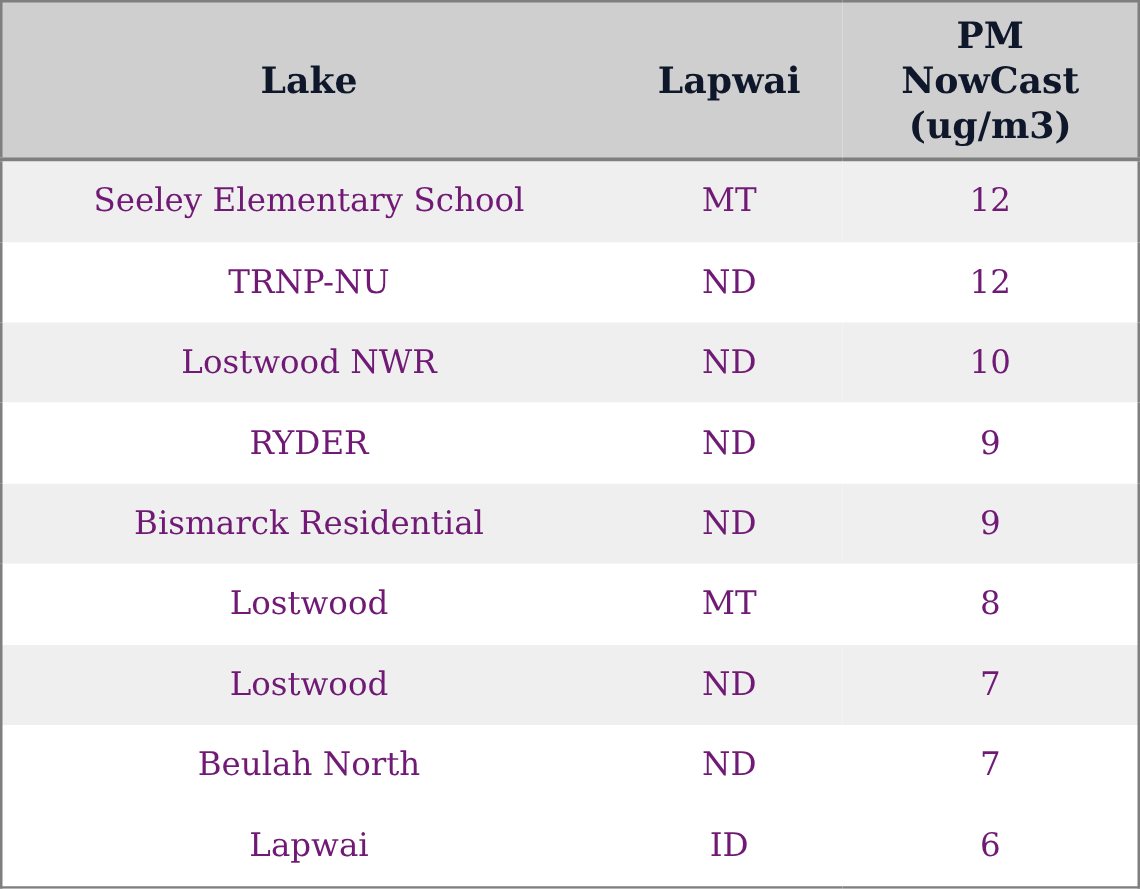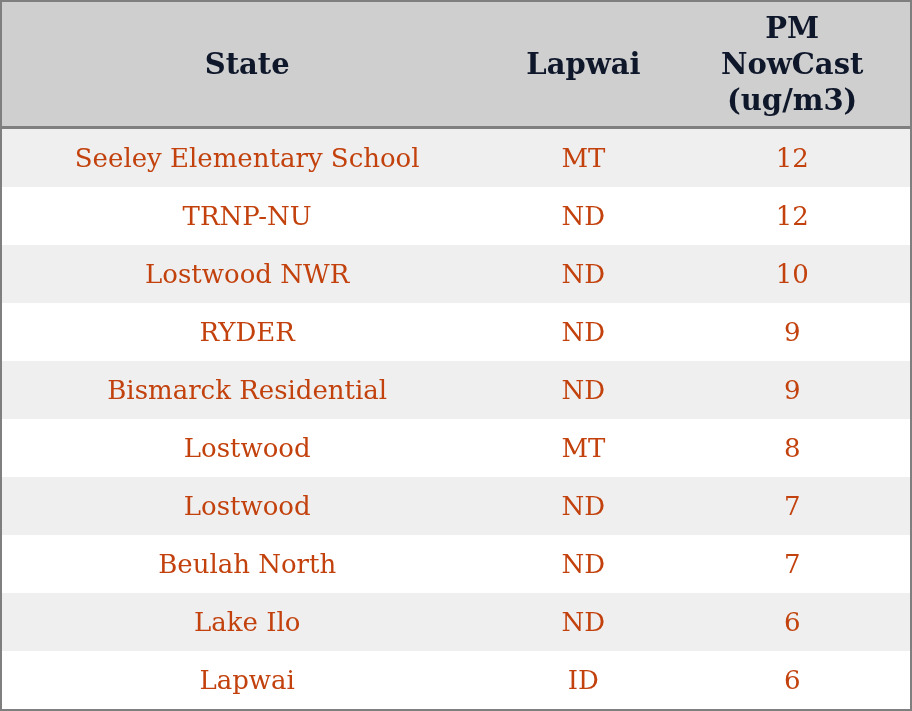--- a/index.html
+++ b/index.html
@@ -32,21 +32,21 @@
     height: 124px;
     padding: 0;
     line-height: 1.25;
   }
   thead th .hdr-wrap {
     display: inline-block;
     max-width: 172px;
   }
   tbody td {
     font-size: 26px;
-    color: #c2410c;
+    color: #701a75;
     text-align: center;
     vertical-align: middle;
     height: 57px;
     padding: 0;
     border: none;
   }
   tbody tr.stripe-odd  { background: var(--row-alt-bg, #efefef); }
   tbody tr.stripe-even { background: var(--row-bg, #ffffff); }
 </style>
 </head>
@@ -54,21 +54,21 @@
 
 <table class="aq-table">
   <colgroup>
     <col class="col-site">
     <col class="col-state">
     <col class="col-pm">
   </colgroup>
   <thead>
     <tr>
       <th>
-        <span class="hdr-wrap">State</span>
+        <span class="hdr-wrap">Lake</span>
       </th>
       <th>
         <span class="hdr-wrap">Lapwai</span>
       </th>
       <th>
         <span class="hdr-wrap">PM NowCast (ug/m3)</span>
       </th>
     </tr>
   </thead>
   <tbody>
@@ -105,24 +105,19 @@
     <tr class="stripe-odd">
       <td>Lostwood</td>
       <td>ND</td>
       <td>7</td>
     </tr>
     <tr class="stripe-even">
       <td>Beulah North</td>
       <td>ND</td>
       <td>7</td>
     </tr>
-    <tr class="stripe-odd">
-      <td>Lake Ilo</td>
-      <td>ND</td>
-      <td>6</td>
-    </tr>
     <tr class="stripe-even">
       <td>Lapwai</td>
       <td>ID</td>
       <td>6</td>
     </tr>
   </tbody>
 </table>
 
 </body></html>

